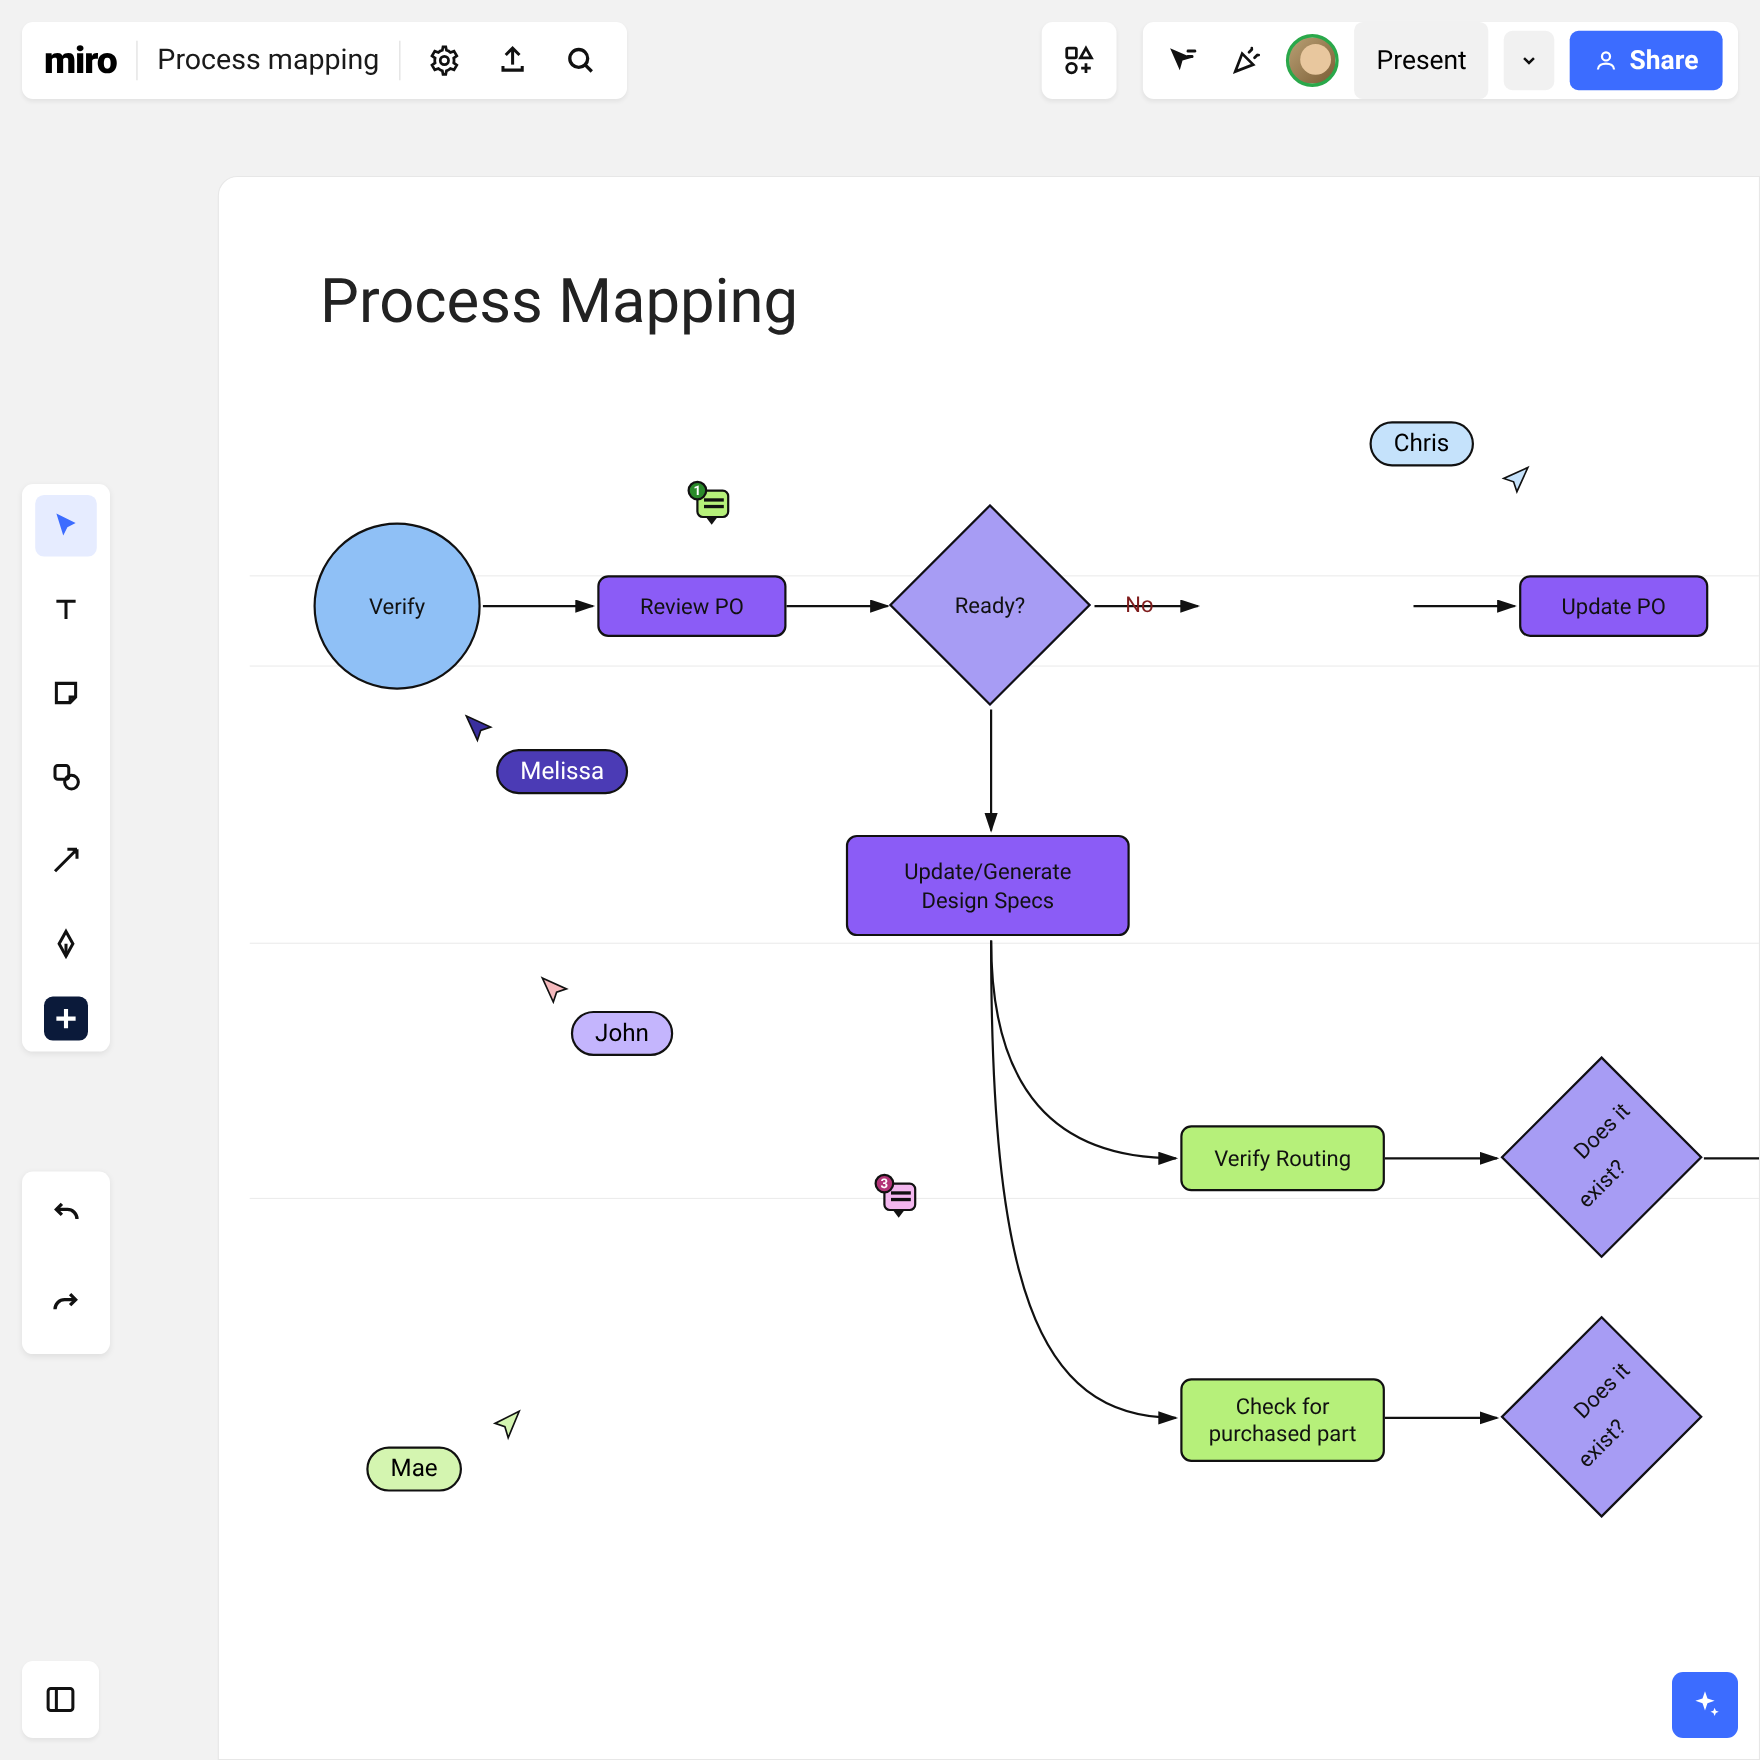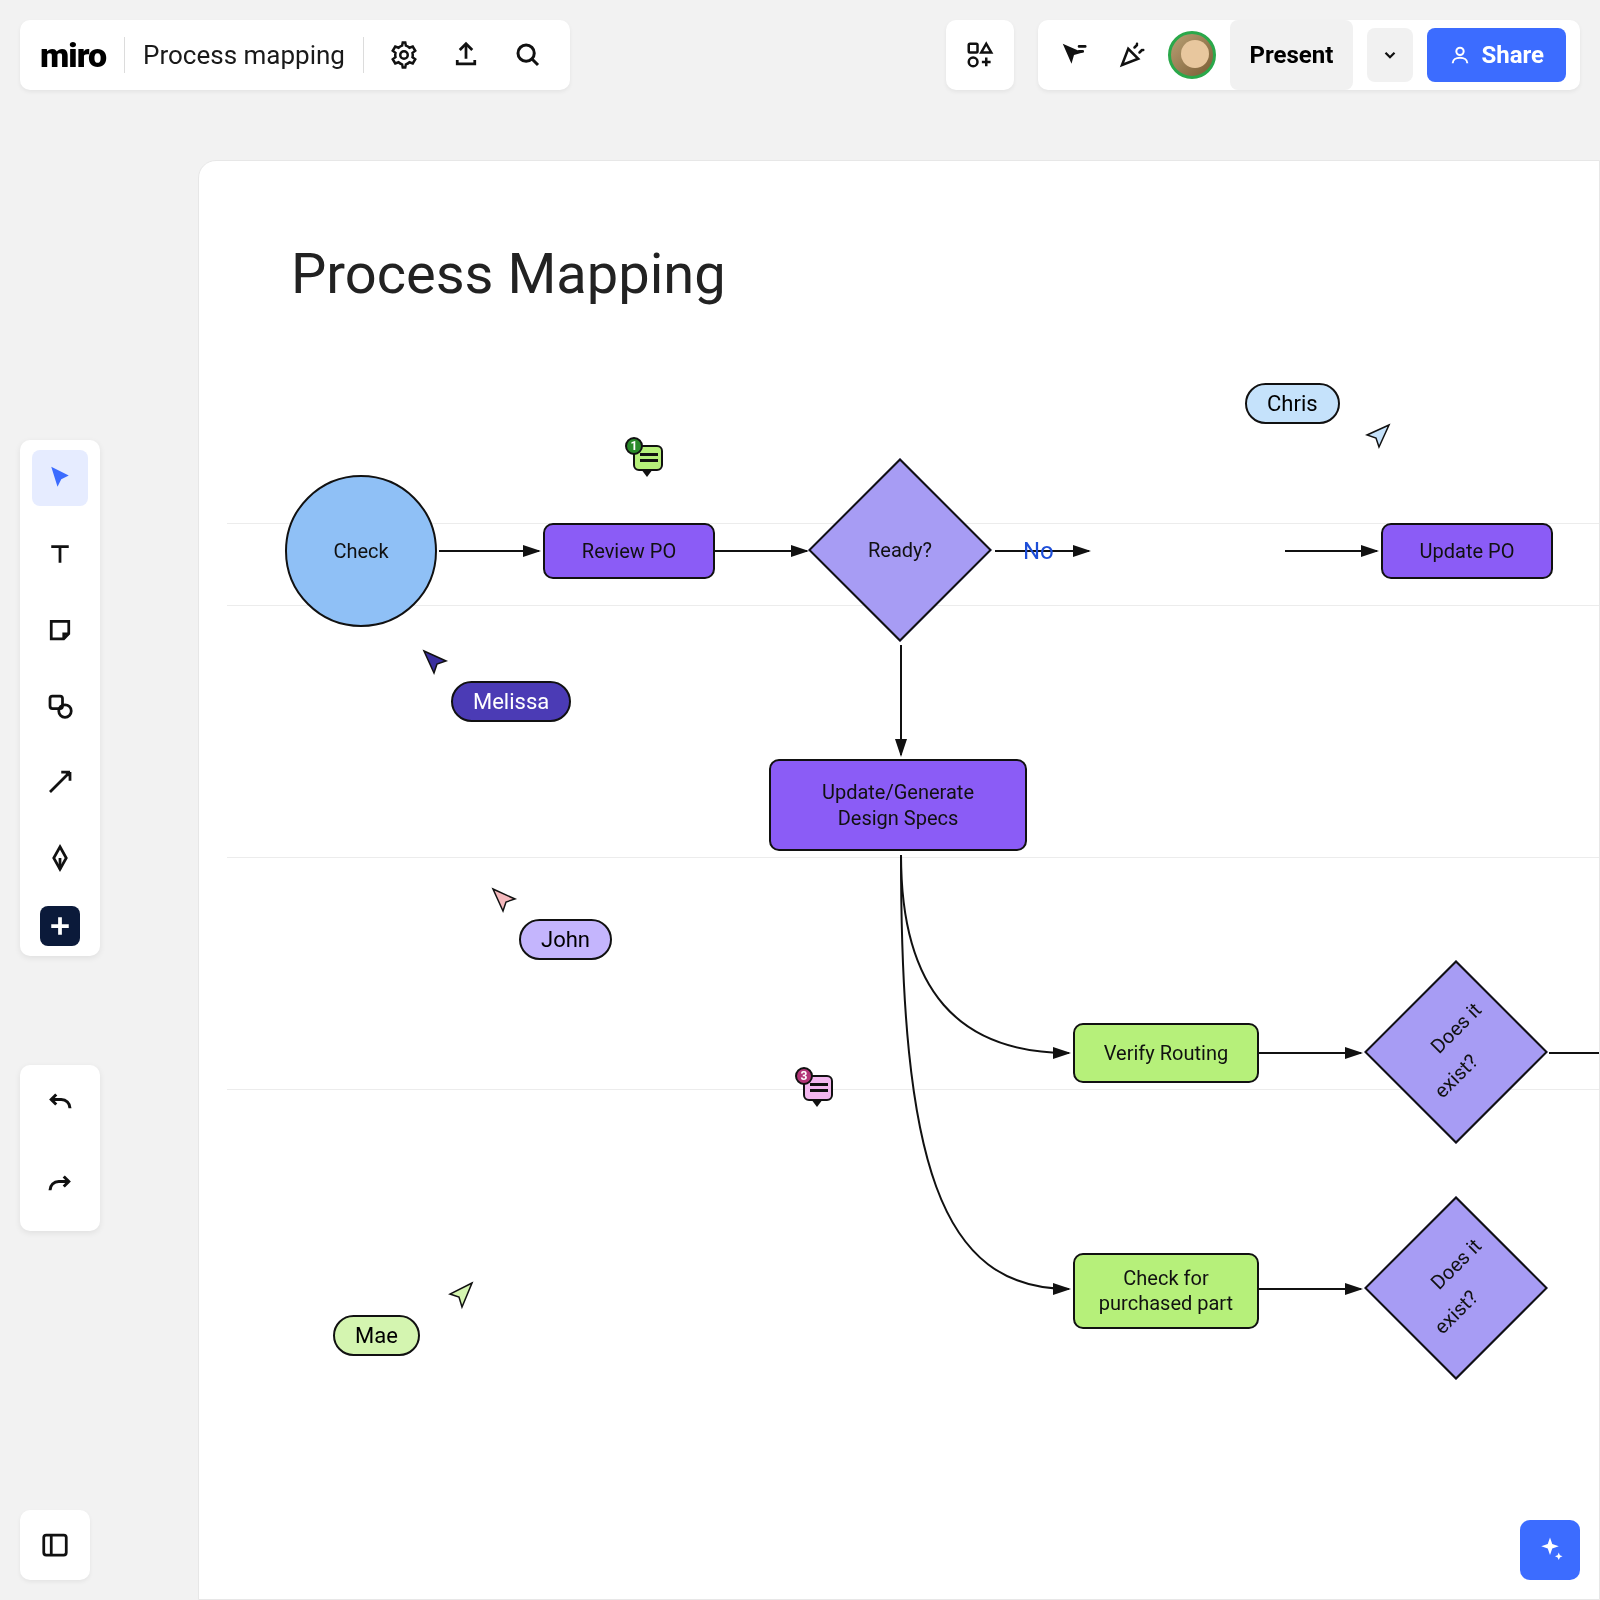--- a/index.html
+++ b/index.html
@@ -9,21 +9,21 @@
 .topbar{position:absolute;left:20px;right:20px;top:20px;height:70px;display:flex;gap:24px;align-items:center}
 .panel{background:#fff;border-radius:10px;display:flex;align-items:center;height:70px;box-shadow:0 2px 4px rgba(0,0,0,.06)}
 .brand-panel{padding:0 20px;gap:18px}
 .brand{font-weight:900;font-size:34px;letter-spacing:-1px}
 .divider{width:1px;height:36px;background:#dcdcdc}
 .board-name{font-size:26px;color:#1a1a1a}
 .icon-btn{width:44px;height:44px;border:none;background:none;display:flex;align-items:center;justify-content:center;cursor:pointer;border-radius:6px}
 .small-panel{padding:0 12px}
 .avatar{width:48px;height:48px;border-radius:50%;background:linear-gradient(135deg,#b9a074,#7a5c34);border:3px solid #2aa84a;position:relative;overflow:hidden}
 .avatar::after{content:"";position:absolute;left:10px;top:6px;width:28px;height:28px;border-radius:50%;background:#e8c79e}
-.present-btn{background:#f1f1f1;border:none;height:70px;border-radius:8px;padding:0 20px;display:flex;align-items:center;gap:10px;font-size:24px;font-weight:700;cursor:pointer}
+.present-btn{background:#f1f1f1;border:none;height:70px;border-radius:8px;padding:0 20px;display:flex;align-items:center;gap:10px;font-size:24px;font-weight:400;cursor:pointer}
 .present-caret{width:46px;height:54px;background:#f1f1f1;border:none;border-radius:8px;display:flex;align-items:center;justify-content:center;cursor:pointer}
 .share-btn{background:#3c6cff;color:#fff;border:none;height:54px;border-radius:8px;padding:0 22px;display:flex;align-items:center;gap:10px;font-size:24px;font-weight:700;cursor:pointer}
 .spacer{flex:1}
 
 
 .toolbar{position:absolute;left:20px;top:440px;width:80px;background:#fff;border-radius:10px;box-shadow:0 2px 6px rgba(0,0,0,.08);padding:10px 0;display:flex;flex-direction:column;align-items:center;gap:20px}
 .tool{width:56px;height:56px;border:none;background:none;border-radius:8px;display:flex;align-items:center;justify-content:center;cursor:pointer}
 .tool.sel{background:#e6ecff}
 .tool.dark{background:#0b1a3a;color:#fff;border-radius:8px;width:40px;height:40px}
 .undo-panel{position:absolute;left:20px;top:1065px;width:80px;background:#fff;border-radius:10px;box-shadow:0 2px 6px rgba(0,0,0,.08);padding:14px 0;display:flex;flex-direction:column;align-items:center;gap:26px}
@@ -40,21 +40,21 @@
 .canvas{position:absolute;left:198px;top:160px;right:0;bottom:0;background:#fff;border-top-left-radius:18px;border:1px solid #e7e7e7}
 .grid-line{position:absolute;left:28px;right:0;height:1px;background:#ececec}
 .title{position:absolute;left:92px;top:80px;font-size:56px;font-weight:400;color:#222}
 .node{position:absolute;display:flex;align-items:center;justify-content:center;text-align:center;font-size:20px;color:#111;border:2px solid #111}
 .circle{width:152px;height:152px;border-radius:50%;background:#8fc0f6}
 .rect{border-radius:10px;padding:6px 14px}
 .yellow{background:#8b5cf6}
 .green{background:#b6f07a}
 .diamond{width:130px;height:130px;transform:rotate(45deg);background:#a79cf4}
 .diamond span{transform:rotate(-45deg);display:block}
-.edge-label{position:absolute;font-size:24px;color:#1d4ed8}
+.edge-label{position:absolute;font-size:20px;color:#7f1d1d}
 
 
 .tag{position:absolute;border:2px solid #111;border-radius:999px;padding:6px 20px;font-size:22px}
 .tag.purple{background:#4b3bb5;color:#fff}
 .tag.pink{background:#c4b5fd}
 .tag.blue{background:#c5e2fb}
 .tag.lgreen{background:#d4f5b0}
 .cursor-arrow{position:absolute}
 
 
@@ -223,21 +223,21 @@
     <line x1="702" y1="484" x2="702" y2="594" stroke="#111" stroke-width="2" marker-end="url(#ah)"></line>
 
     <path d="M702 694 C702 830, 760 892, 870 892" stroke="#111" stroke-width="2" fill="none" marker-end="url(#ah)"></path>
     <path d="M702 694 C702 1000, 740 1128, 870 1128" stroke="#111" stroke-width="2" fill="none" marker-end="url(#ah)"></path>
     <line x1="1060" y1="892" x2="1162" y2="892" stroke="#111" stroke-width="2" marker-end="url(#ah)"></line>
     <line x1="1060" y1="1128" x2="1162" y2="1128" stroke="#111" stroke-width="2" marker-end="url(#ah)"></line>
     <line x1="1350" y1="892" x2="1410" y2="892" stroke="#111" stroke-width="2"></line>
   </svg>
 
   <div class="node circle" style="left:86px;top:314px">
-      <span>Check</span>
+      <span>Verify</span>
     </div>
   <div class="node rect yellow" style="left:344px;top:362px;width:172px;height:56px">
       <span>Review PO</span>
     </div>
   <div class="node diamond" style="left:636px;top:324px">
       <span>Ready?</span>
     </div>
   <span class="edge-label" style="left:824px;top:376px">No</span>
   <div class="node rect yellow" style="left:1182px;top:362px;width:172px;height:56px">
       <span>Update PO</span>

